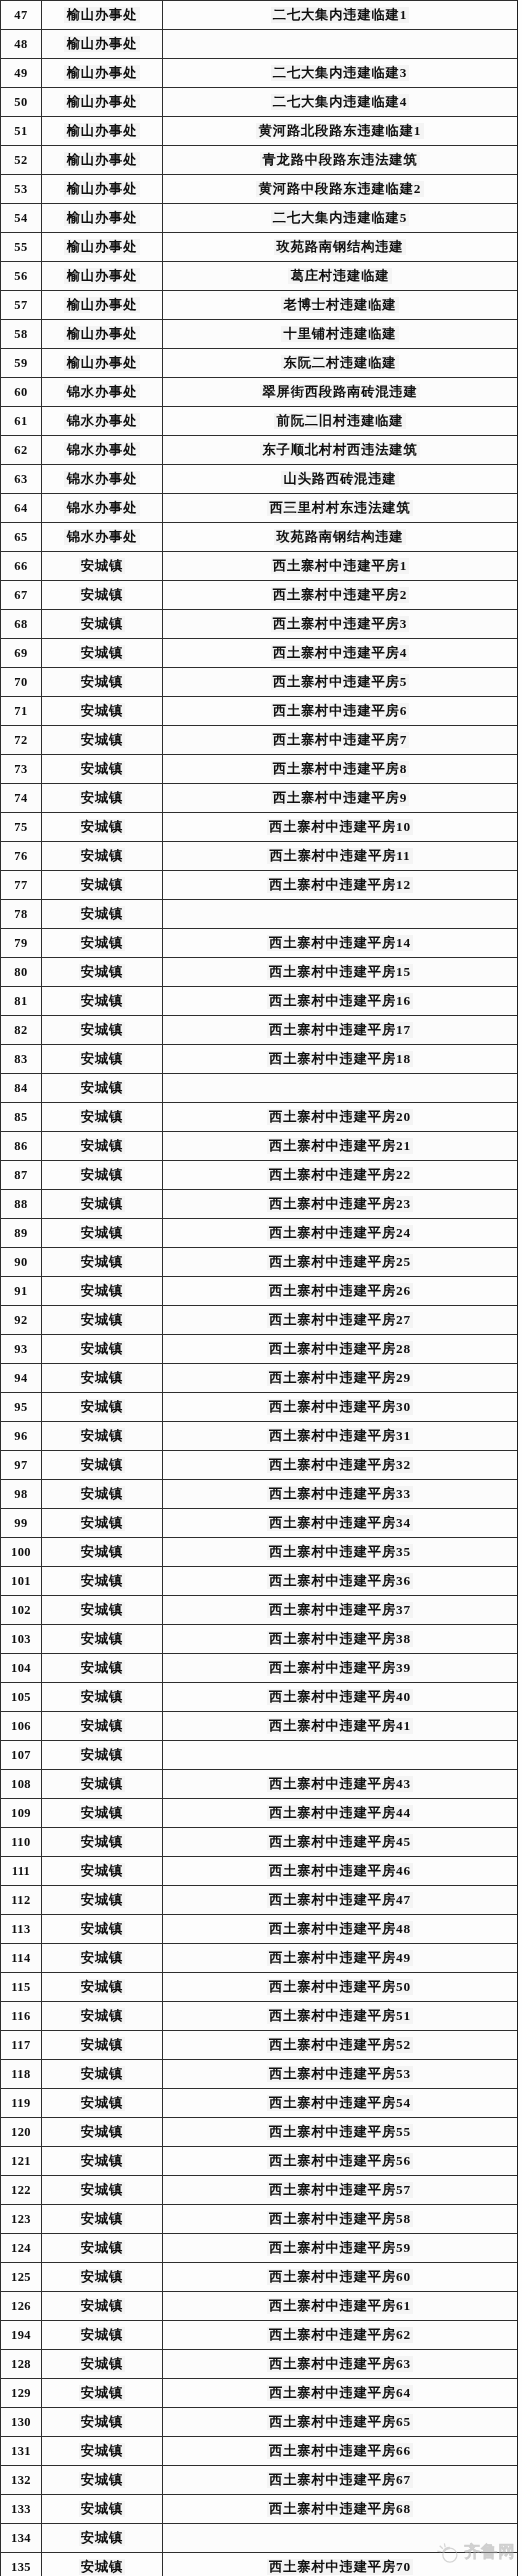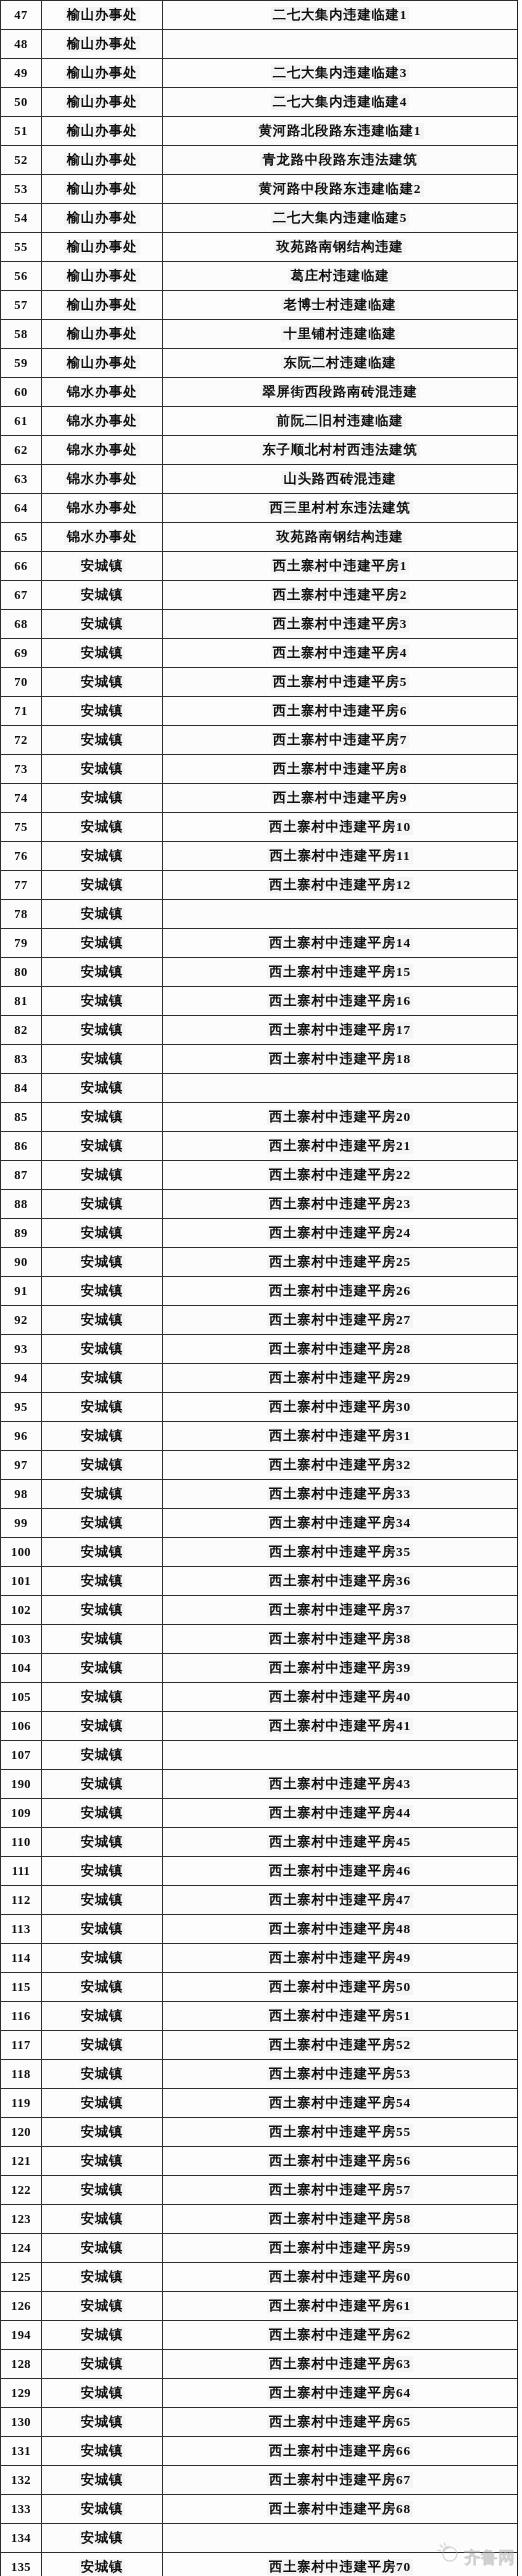--- a/index.html
+++ b/index.html
@@ -55,21 +55,21 @@
   .partial-row{
     display:flex;height:3.1px;border-bottom:none;background:#fdfdfd;
   }
   .partial-row .pcell1{width:41px;border-right:0.8px solid #2e2e2e;}
   .partial-row .pcell2{width:121px;border-right:0.8px solid #2e2e2e;}
   .partial-row .pcell3{flex:1;}
   .watermark{
     position:absolute;
     left:435px;top:2541px;
     width:84px;height:28px;
-    display:flex;align-items:flex-end;gap:2.3px;
+    display:flex;align-items:flex-start;gap:2.3px;
     opacity:.55;
     pointer-events:none;
   }
   .watermark .wm-text{
     font-size:16.4px;
     color:#b9b9b9;
     font-weight:700;
     letter-spacing:0.8px;
     -webkit-text-stroke:0.4px #ababab;
     white-space:nowrap;
@@ -611,21 +611,21 @@
         <span>西土寨村中违建平房41</span>
       </div>
   </div>
     <div class="trow">
     <div class="cell cell-no">107</div>
     <div class="cell cell-district">
         <span>安城镇</span>
       </div>
   </div>
     <div class="trow">
-    <div class="cell cell-no">190</div>
+    <div class="cell cell-no">108</div>
     <div class="cell cell-district">
         <span>安城镇</span>
       </div>
     <div class="cell cell-name">
         <span>西土寨村中违建平房43</span>
       </div>
   </div>
     <div class="trow">
     <div class="cell cell-no">109</div>
     <div class="cell cell-district">

